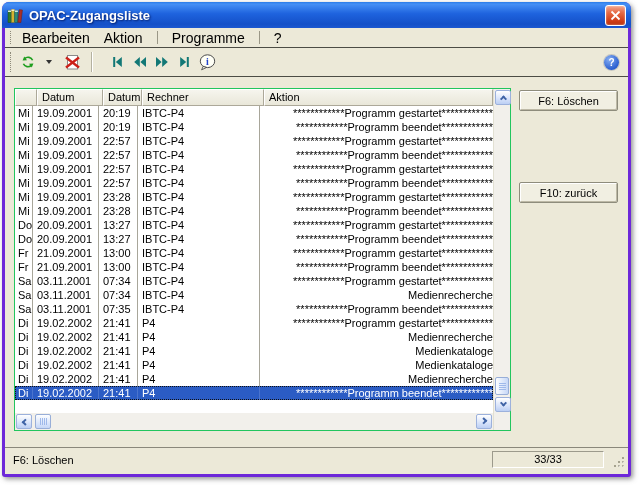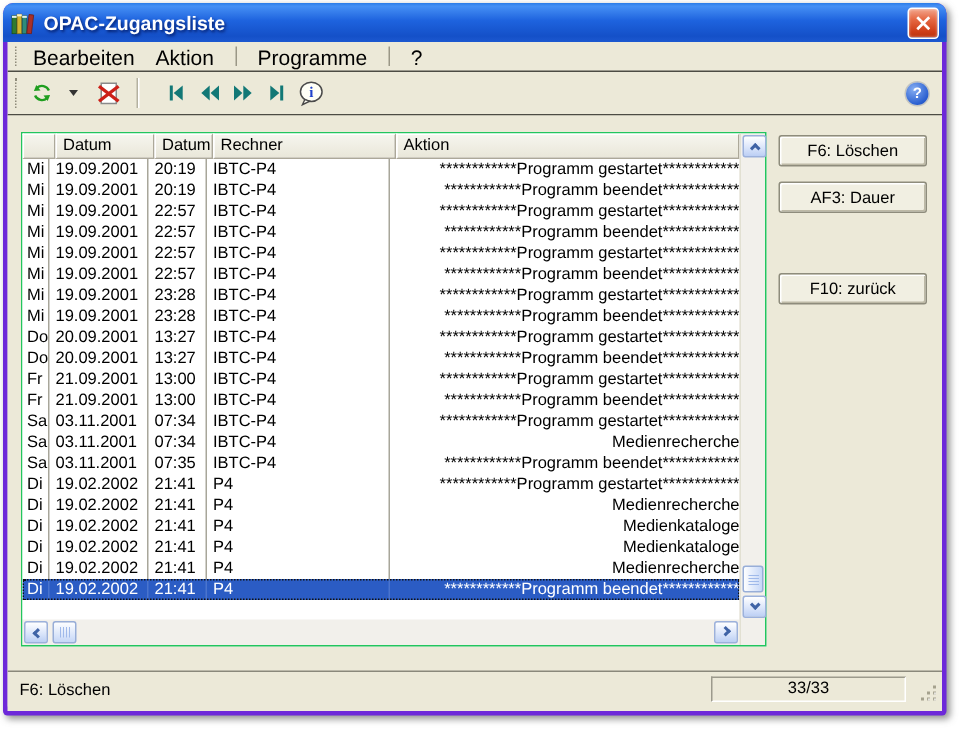--- a/index.html
+++ b/index.html
@@ -71,21 +71,21 @@
   .chev.down{border-width:0 2px 2px 0;transform:rotate(45deg) translate(-1px,-1px);}
   .chev.left{border-width:0 0 2px 2px;transform:rotate(45deg) translate(1px,0);}
   .chev.right{border-width:2px 2px 0 0;transform:rotate(45deg) translate(-1px,0);}
 
   .fbtn{position:absolute;left:514px;width:99px;height:21px;background:#F1EFE2;border:1px solid #8E8C7C;border-radius:2px;
         box-shadow:inset 1px 1px 0 #FFFFFF,inset -1px -1px 0 #BDB9A6;font-size:11px;text-align:center;line-height:19px;white-space:nowrap;}
   .fb1{top:13px;}.fb2{top:44px;}.fb3{top:74px;}.fb4{top:105px;}
 
   .statusbar{height:24px;border-top:1px solid #8A887B;position:relative;font-size:11px;display:flex;align-items:center;
              padding-left:8px;background:#ECE9D8;}
-  .status-panel{position:absolute;right:24px;top:3px;width:130px;height:17px;border:1px solid;border-color:#9C9A8C #FFFFFF #FFFFFF #9C9A8C;
+  .status-panel{position:absolute;right:24px;top:3px;width:112px;height:17px;border:1px solid;border-color:#9C9A8C #FFFFFF #FFFFFF #9C9A8C;
                 text-align:center;line-height:15px;}
   .resize-grip{position:absolute;right:3px;bottom:3px;width:12px;height:12px;}
 </style>
 </head>
 <body>
 
 <div class="window">
 
   <div class="titlebar">
     <svg class="title-icon" viewBox="0 0 17 16">
@@ -366,21 +366,20 @@
               </div>
           </div>
           <div class="sb-btn">
               <div class="chev down"></div>
             </div>
           <div class="corner"></div>
         </div>
       </div>
 
       <button class="fbtn fb1">F6: Löschen</button>
-      <button class="fbtn fb2">AF3: Dauer</button>
       <button class="fbtn fb4">F10: zurück</button>
     </div>
 
     <div class="statusbar">
       <span>F6: Löschen</span>
       <div class="status-panel">33/33</div>
       <svg class="resize-grip" width="12" height="12">
         <rect x="9" y="9" width="2" height="2" fill="#A5A28E"></rect>
           <rect x="9.6" y="9.6" width="1.4" height="1.4" fill="#FFFFFF" opacity="0.7"></rect>
         <rect x="9" y="5" width="2" height="2" fill="#A5A28E"></rect>

